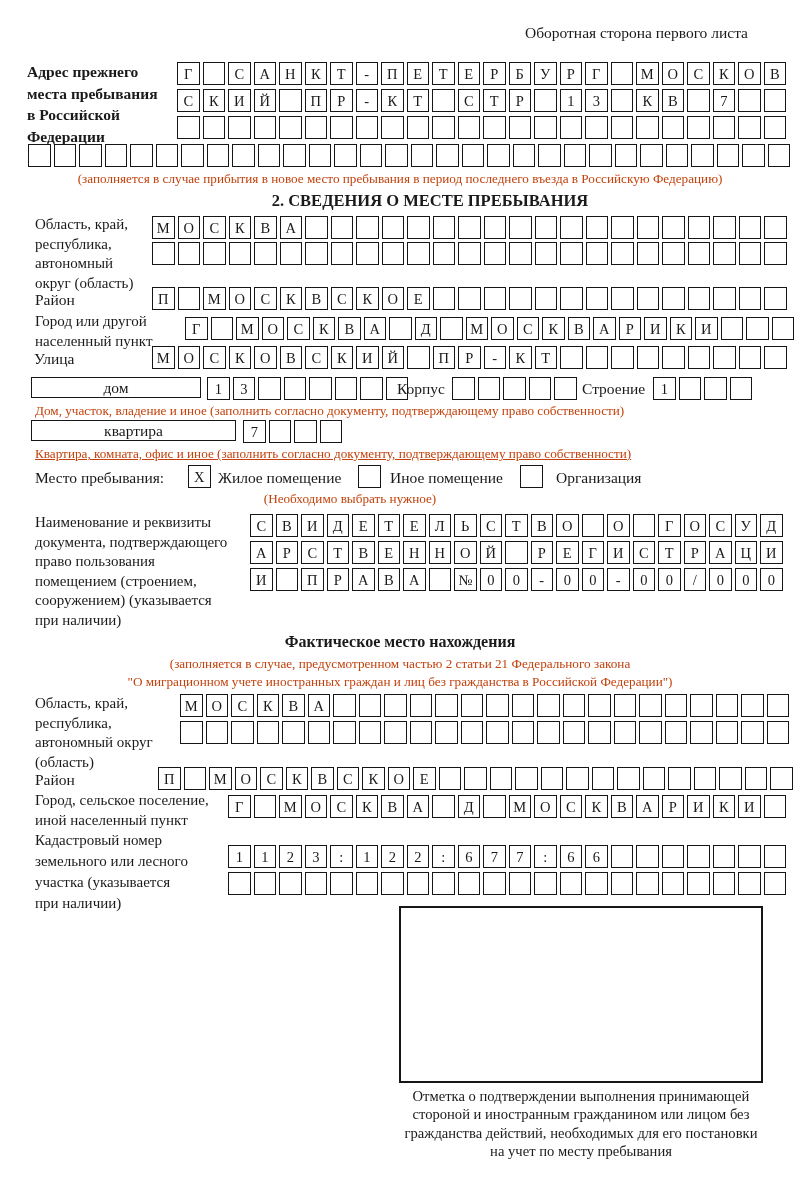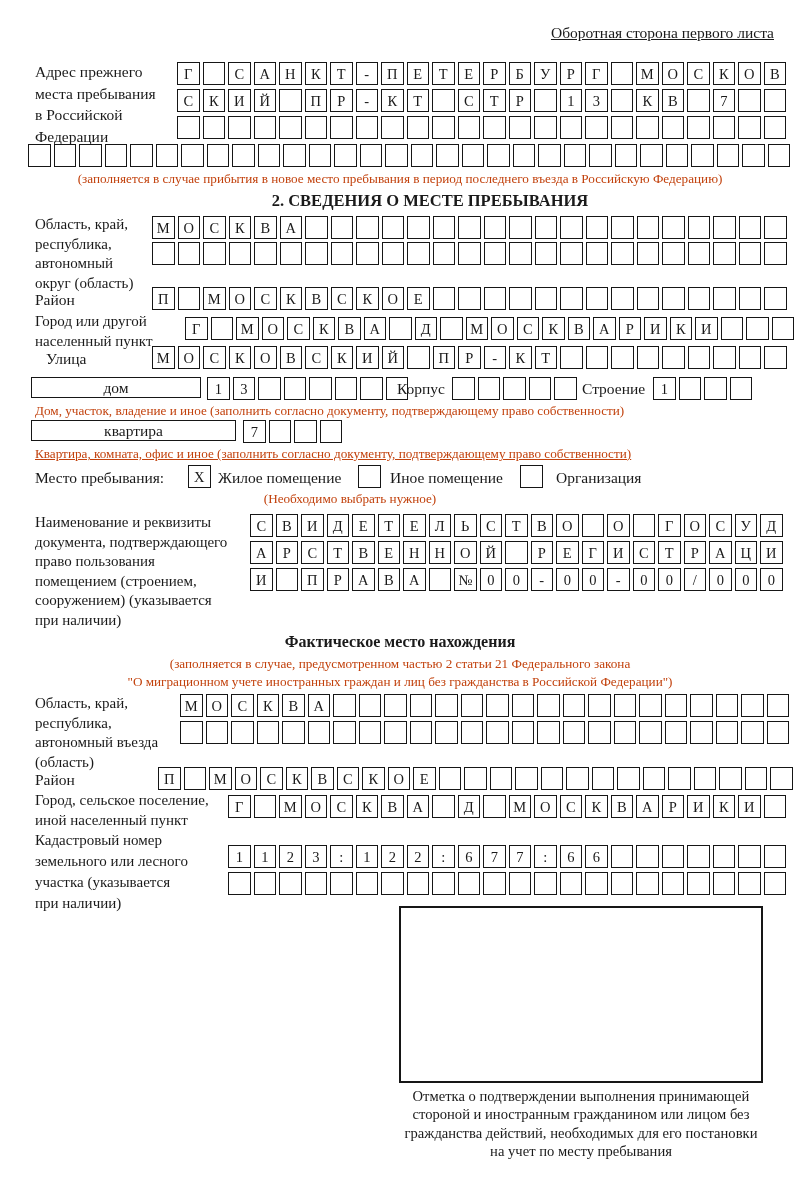--- a/index.html
+++ b/index.html
@@ -29,23 +29,23 @@
   .stamp {
     box-sizing:border-box; border:2px solid #161616; background:#fff;
   }
   .stamp-cap { font-size:14.6px; line-height:18.4px; text-align:center; }
 </style>
 </head>
 <body>
 
 <div class="page">
 
-  <div class="abs lbl" style="top:22px; right:26px;text-decoration:underline;">Оборотная сторона первого листа</div>
-
-  <div class="abs lbl" style="left:35px; top:61px; line-height:21.5px;">
+  <div class="abs lbl" style="top:22px; right:52px;">Оборотная сторона первого листа</div>
+
+  <div class="abs lbl" style="left:27px; top:61px; line-height:21.5px;font-weight:bold;">
       <div>Адрес прежнего</div>
       <div>места пребывания</div>
       <div>в Российской</div>
       <div>Федерации</div>
     </div>
   <div class="abs box-row" style="left:177px; top:62px;">
       <span class="cbox">Г</span>
       <span class="cbox"></span>
       <span class="cbox">С</span>
       <span class="cbox">А</span>
@@ -272,21 +272,21 @@
       <span class="cbox">А</span>
       <span class="cbox">Р</span>
       <span class="cbox">И</span>
       <span class="cbox">К</span>
       <span class="cbox">И</span>
       <span class="cbox"></span>
       <span class="cbox"></span>
       <span class="cbox"></span>
     </div>
 
-  <div class="abs lbl" style="left:46px; top:348px;">Улица</div>
+  <div class="abs lbl" style="left:34px; top:348px;">Улица</div>
   <div class="abs box-row" style="left:152px; top:346px;">
       <span class="cbox">М</span>
       <span class="cbox">О</span>
       <span class="cbox">С</span>
       <span class="cbox">К</span>
       <span class="cbox">О</span>
       <span class="cbox">В</span>
       <span class="cbox">С</span>
       <span class="cbox">К</span>
       <span class="cbox">И</span>
@@ -432,21 +432,21 @@
       <span class="cbox">0</span>
     </div>
 
   <div class="abs hdr center" style="top:633px; font-size:16px;">Фактическое место нахождения</div>
   <div class="abs cap center" style="top:656px;">(заполняется в случае, предусмотренном частью 2 статьи 21 Федерального закона</div>
   <div class="abs cap center" style="top:674px;">"О миграционном учете иностранных граждан и лиц без гражданства в Российской Федерации")</div>
 
   <div class="abs lbl-tight" style="left:35px; top:694px;">
       <div>Область, край,</div>
       <div>республика,</div>
-      <div>автономный въезда</div>
+      <div>автономный округ</div>
       <div>(область)</div>
     </div>
   <div class="abs box-row" style="left:180px; top:694px;">
       <span class="cbox">М</span>
       <span class="cbox">О</span>
       <span class="cbox">С</span>
       <span class="cbox">К</span>
       <span class="cbox">В</span>
       <span class="cbox">А</span>
       <span class="cbox"></span>

